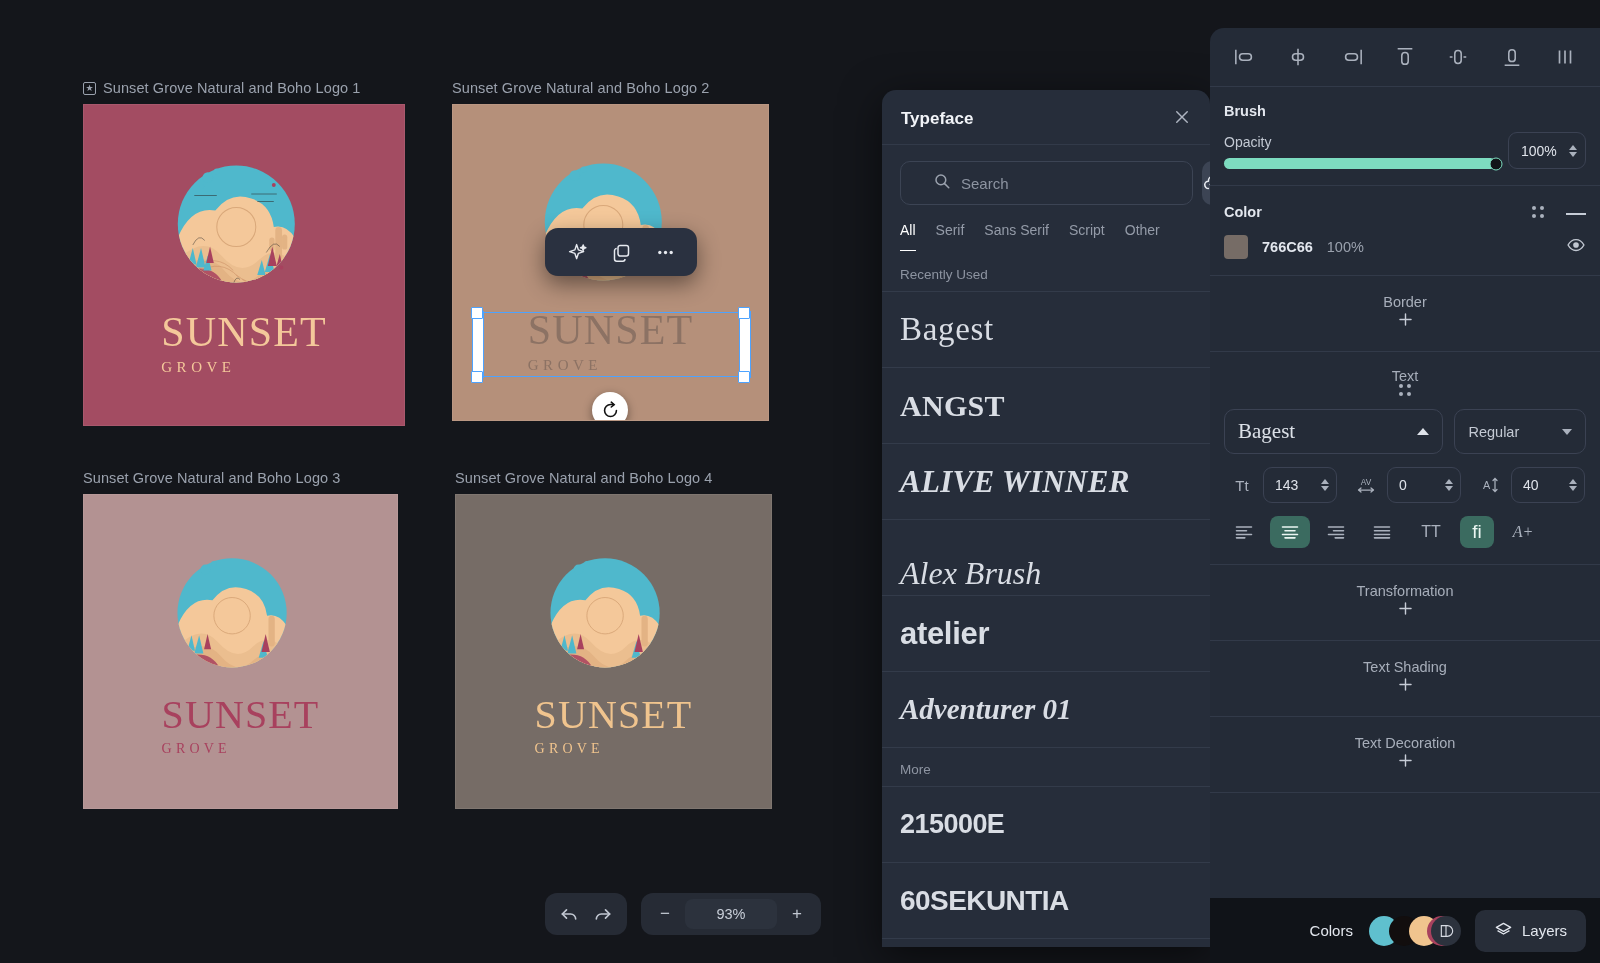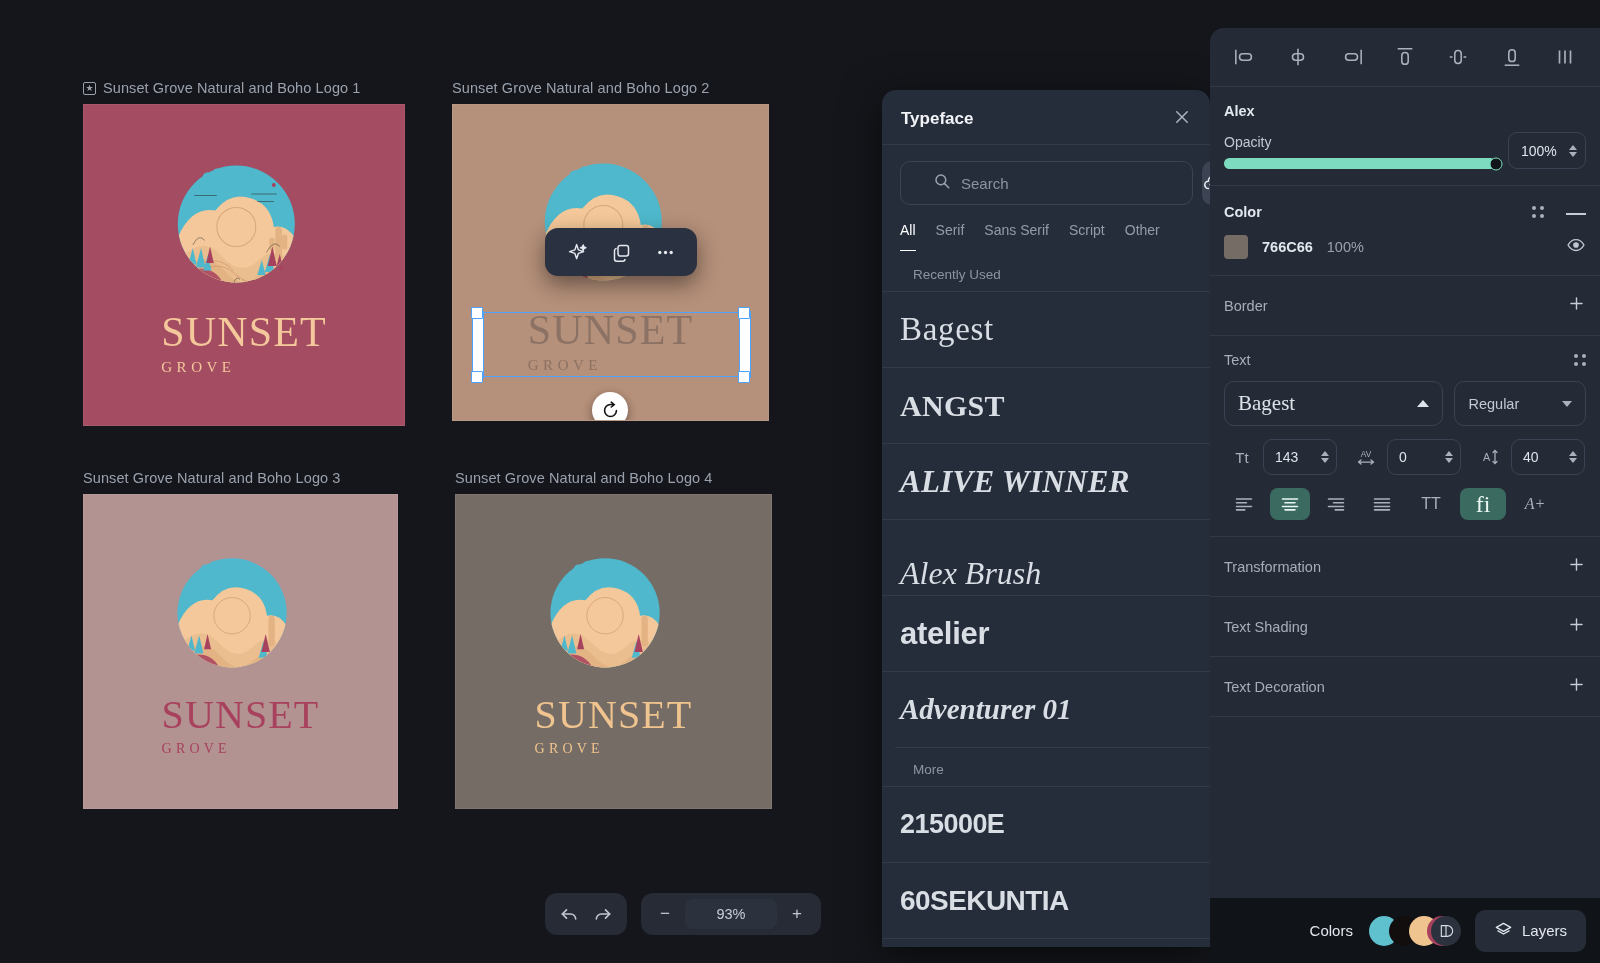--- a/index.html
+++ b/index.html
@@ -104,21 +104,21 @@
     color: #d7dbe3; font-size: 15px; font-family: "Liberation Sans", sans-serif;
   }
   .tf-search input::placeholder { color: #8d94a1; }
   .tf-upload {
     width: 47px; height: 44px; border-radius: 10px; background: #3c4454;
     display: flex; align-items: center; justify-content: center; cursor: pointer;
   }
   .tf-tabs { display: flex; gap: 20px; margin-top: 17px; }
   .tf-tab { font-size: 14px; color: #949ba8; cursor: pointer; padding-bottom: 12px; }
   .tf-tab.active { color: #fff; border-bottom: 1.6px solid #fff; }
-  .tf-section { font-size: 13.5px; color: #8d94a1; padding: 16px 18px 9px 18px; margin-left: 13px; }
+  .tf-section { font-size: 13.5px; color: #8d94a1; padding: 16px 18px 9px 18px; }
   .tf-list { flex: 1; overflow: hidden; }
   .tf-item {
     height: 76px; display: flex; align-items: center; padding: 0 18px;
     border-top: 1px solid #333b4a; color: #d9dde4; cursor: pointer;
     overflow: hidden; white-space: nowrap;
   }
   .f-bagest { font-family:"Liberation Serif", serif; font-size: 33px; letter-spacing:.02em; font-weight:400; }
   .f-angst { font-family:"Liberation Serif", serif; font-size: 30px; font-weight: bold; letter-spacing:.01em; }
   .f-alive { font-family:"Liberation Serif", serif; font-size: 31px; font-weight: bold; letter-spacing:.01em;font-style:italic; }
   .f-alex  { font-family:"Liberation Serif", serif; font-style: italic; font-size: 32px; margin-top: 32px; }
@@ -141,21 +141,21 @@
     width: 34px; height: 30px; display: flex; align-items: center; justify-content: center;
     cursor: pointer; color: #aab1bd;
   }
   .insp-sec { padding: 16px 14px 16px 14px; border-bottom: 1px solid #323a49; }
   .sec-title {
     font-size: 14.5px; font-weight: bold; color: #e3e7ee; margin-bottom: 13px;
     display: flex; align-items: center; justify-content: space-between;
   }
   .sec-row-title {
     font-size: 14.5px; color: #a7aeba;
-    display: flex; align-items: center; justify-content: space-between;
+    display: flex; align-items: center; justify-content: space-between; flex-direction: column;
   }
   .field-row { display: flex; align-items: center; gap: 12px; }
   .numfield {
     flex: 1; height: 37px; border: 1px solid #3b4253; border-radius: 9px;
     display: flex; align-items: center; padding: 0 9px 0 13px; gap: 9px;
   }
   .numfield .lbl { font-size: 14px; color: #8d94a1; }
   .numfield .val { flex: 1; font-size: 14px; color: #dfe3ea; }
   .stepper { display: flex; flex-direction: column; gap: 2px; cursor: pointer; }
   .stepper .a { width: 0; height: 0; border-left: 4.5px solid transparent; border-right: 4.5px solid transparent; }
@@ -635,21 +635,21 @@
       </div>
       <div class="align-btn">
         <svg width="24" height="22" viewBox="0 0 26 24" fill="none" stroke="currentColor" stroke-width="1.8">
           <path d="M7 5 V19 M13 5 V19 M19 5 V19"></path>
         </svg>
       </div>
     </div>
 
 
     <div class="insp-sec">
-      <div class="sec-title">Alex</div>
+      <div class="sec-title">Brush</div>
       <div class="opacity-row">
         <div class="opa-left">
           <div class="opa-label">Opacity</div>
           <div class="slider-track">
             <div class="slider-fill" id="opaFill" style="width: 100%;"></div>
             <div class="slider-knob" id="opaKnob" style="left: 100%;"></div>
           </div>
         </div>
         <div class="opa-box">
           <span class="val">100%</span>
@@ -778,21 +778,21 @@
           <svg width="20" height="18" viewBox="0 0 24 20" stroke="currentColor" stroke-width="1.9" stroke-linecap="round">
             <path d="M3 4 H21 M9 8.5 H21 M3 13 H21 M11 17 H21"></path>
           </svg>
         </div>
         <div class="ta-btn">
           <svg width="20" height="18" viewBox="0 0 24 20" stroke="currentColor" stroke-width="1.9" stroke-linecap="round">
             <path d="M3 4 H21 M3 8.5 H21 M3 13 H21 M3 17 H21"></path>
           </svg>
         </div>
         <div class="ta-btn" style="width:46px;font-size:16px;">TT</div>
-        <div class="ta-btn on" style="width:46px;font-family:Liberation Serif, serif;font-size:24px;">fi</div>
+        <div class="ta-btn on" style="width:34px;font-family:Liberation Sans, sans-serif;font-size:19px;">fi</div>
         <div class="ta-btn" style="width:46px;font-family:'Liberation Serif',serif;font-style:italic;font-size:16px;">A+</div>
       </div>
     </div>
 
     <div class="expand-sec">
       <div class="sec-row-title">
         <span>Transformation</span>
         <span class="plus">
           <svg width="19" height="19" viewBox="0 0 24 24" fill="none" stroke="currentColor" stroke-width="1.8" stroke-linecap="round">
               <path d="M12 5 V19 M5 12 H19"></path>

